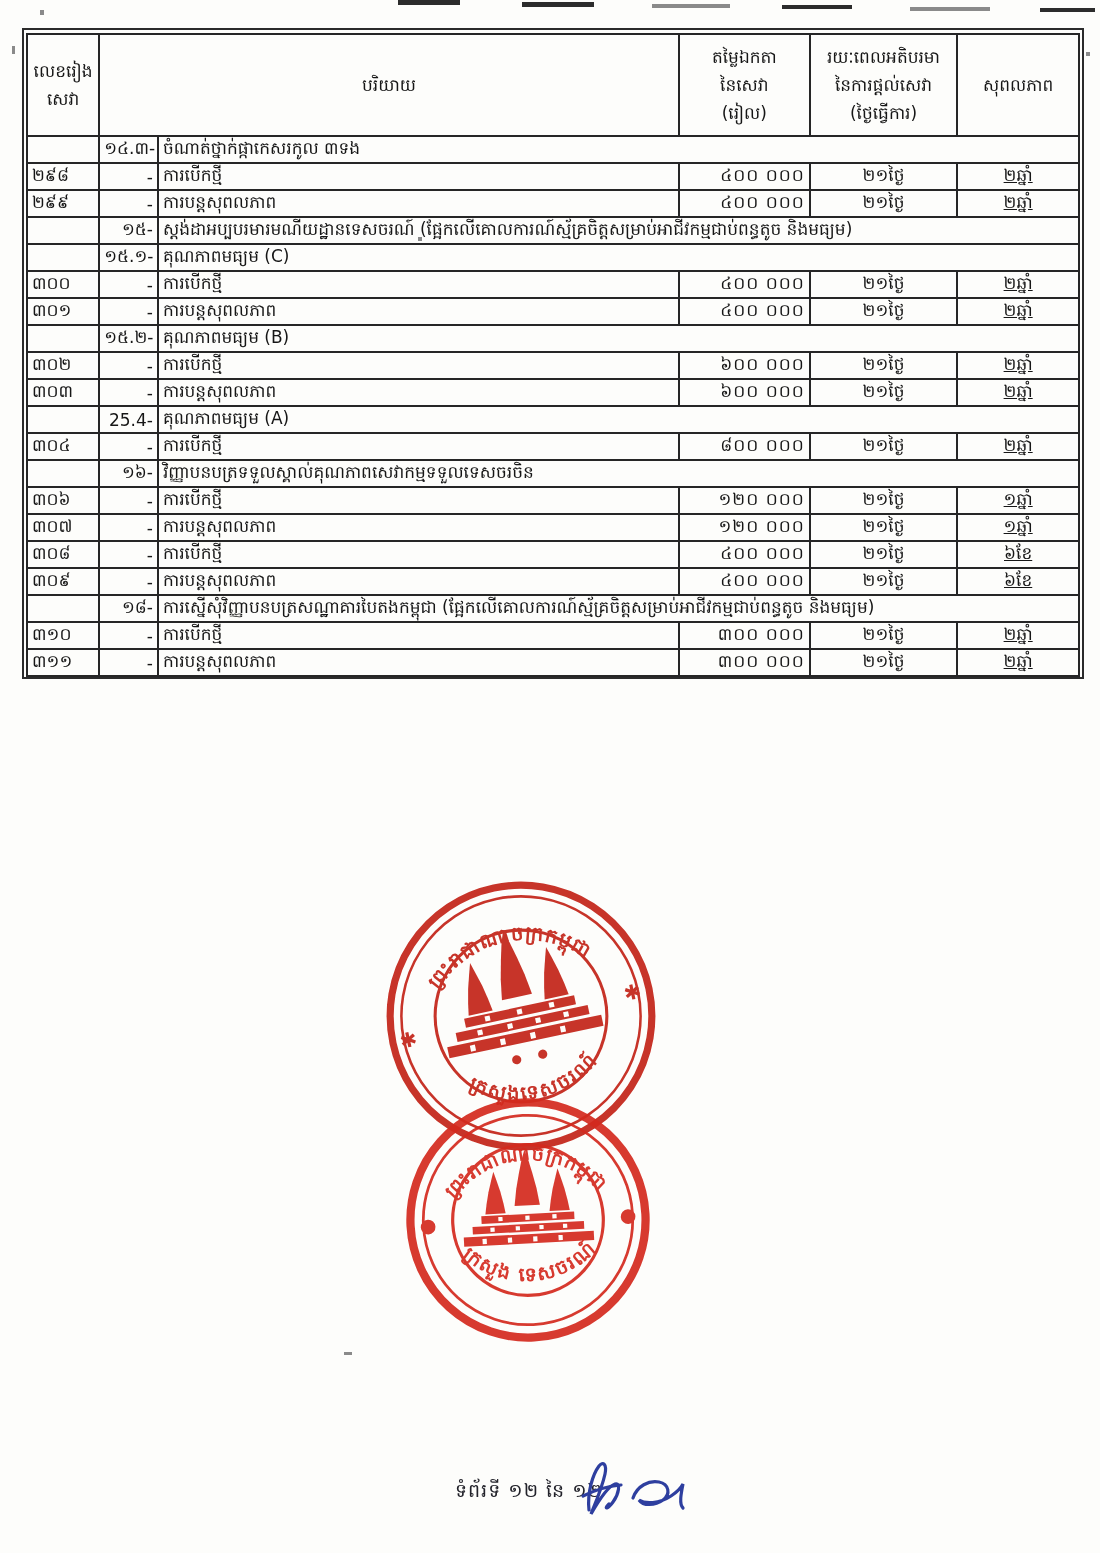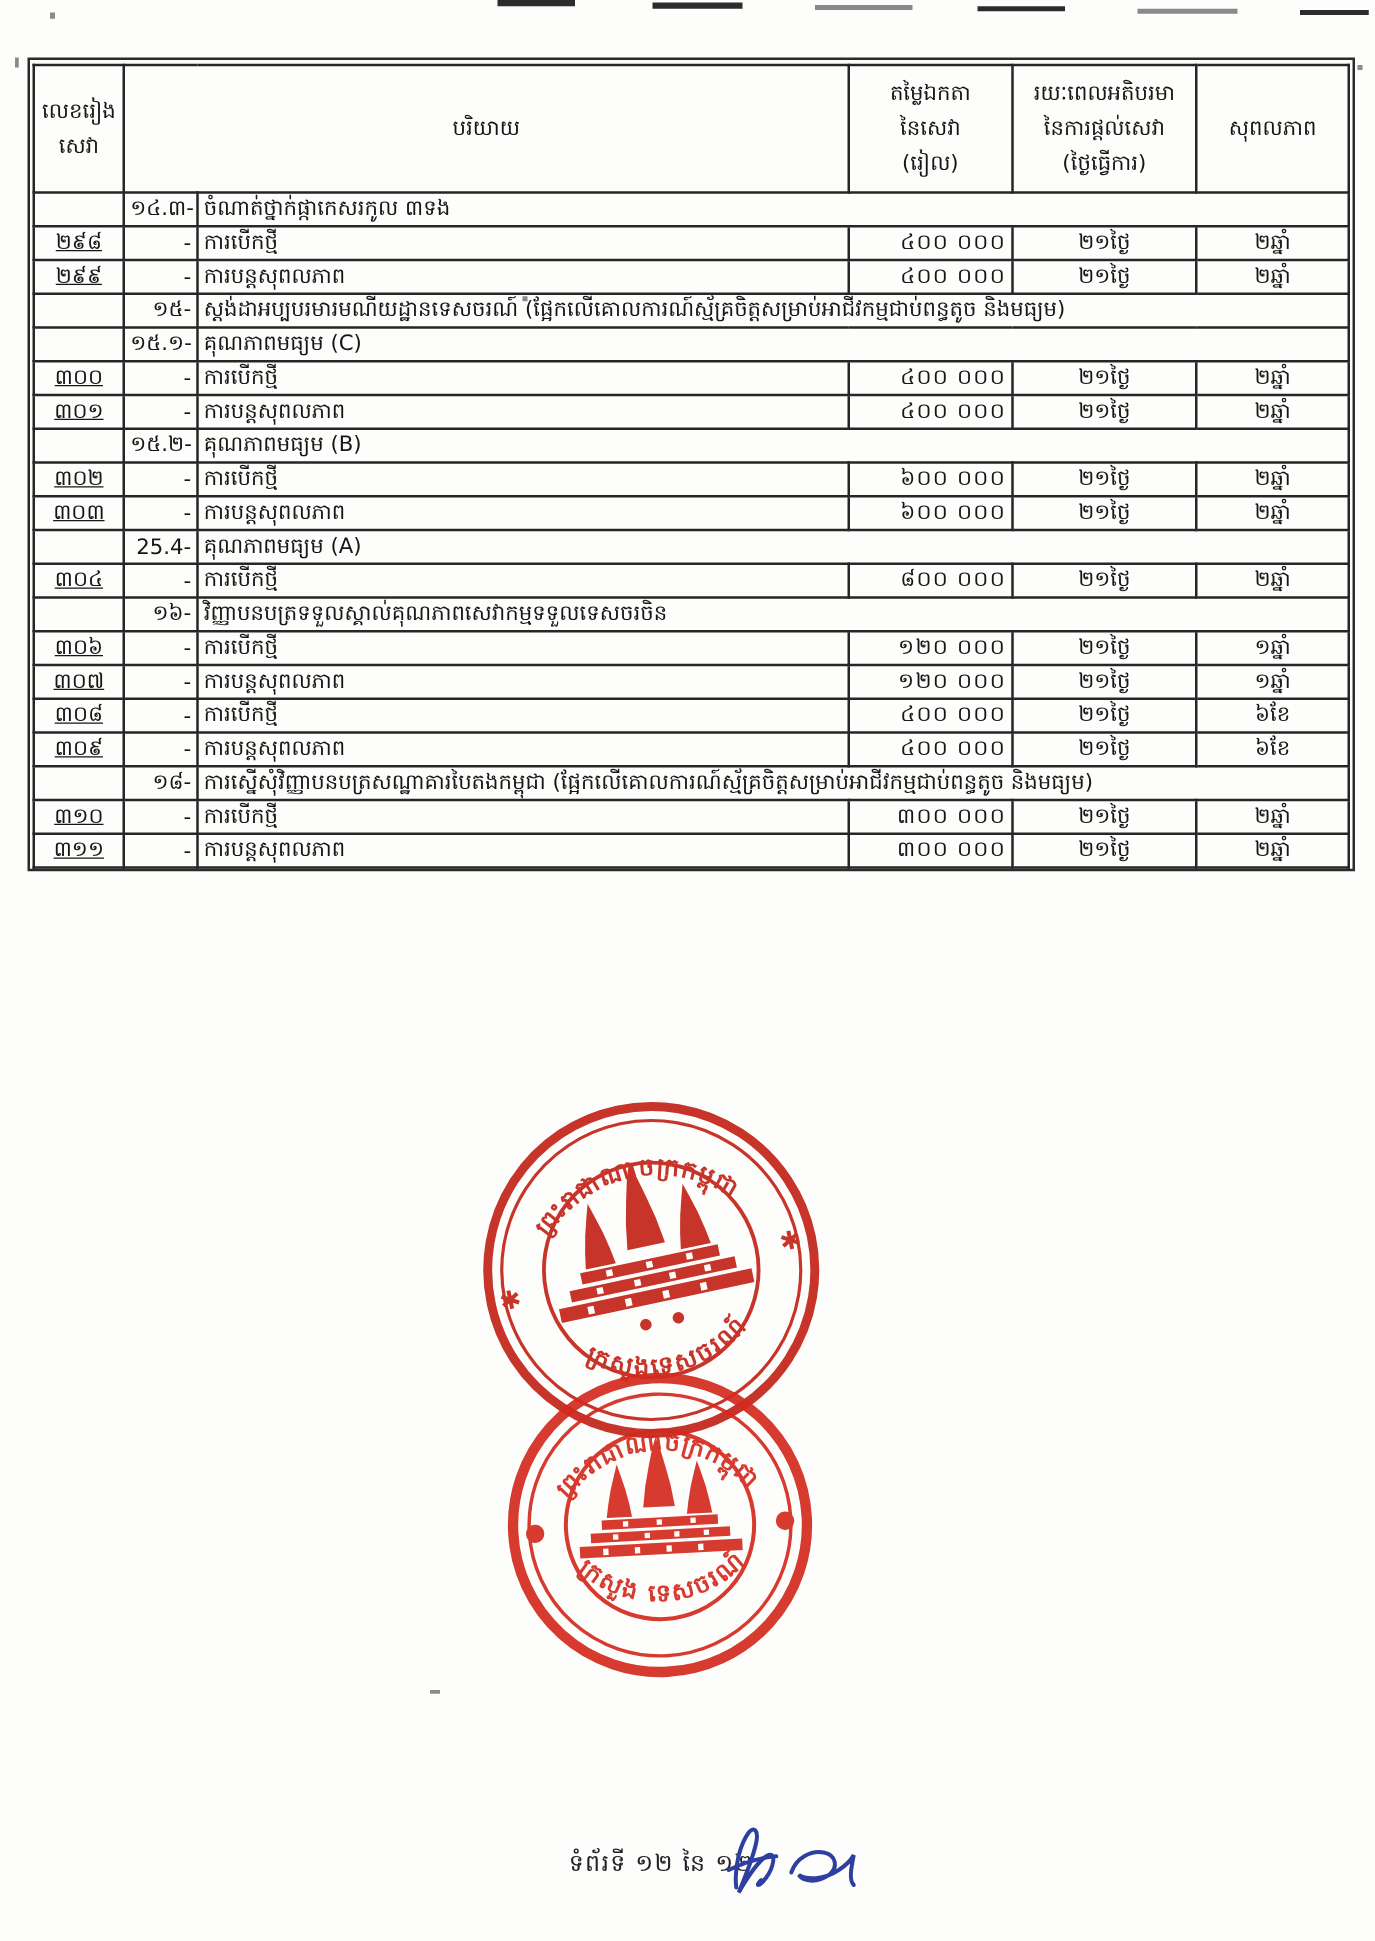--- a/index.html
+++ b/index.html
@@ -6,44 +6,44 @@
   body{
     width:1100px;height:1553px;position:relative;
     background:#fdfdfb;overflow:hidden;
     font-family:"DejaVu Sans",sans-serif;color:#161616;
   }
   
   .artifact{position:absolute;background:#2c2c2c;}
   .artifact.gray{background:#8a8a8a;}
   
   .table-outer{
-    position:absolute;left:22px;top:46px;width:1054px;
+    position:absolute;left:22px;top:28px;width:1054px;
     border:2px solid #2b2b2b;padding:3px 2px 0 2px;
   }
   table.fee{
     border-collapse:collapse;table-layout:fixed;width:100%;
     font-size:17px;
   }
   table.fee td, table.fee th{
     border:2px solid #262626;
     padding:0 4px;overflow:hidden;white-space:nowrap;
     font-weight:normal;vertical-align:middle;
   }
   table.fee thead th{
     height:100px;text-align:center;white-space:pre-line;
     line-height:1.65;font-size:17px;
   }
   table.fee tbody tr{height:22px;}
-  td.c-no{text-align:center;text-decoration:underline;}
+  td.c-no{}
   td.c-num{text-align:right;padding-right:3px;}
   td.c-text{text-align:left;padding-left:6px;}
   td.c-text.section{font-size:17px;}
   td.c-price{text-align:right;padding-right:14px;letter-spacing:1px;}
   td.c-days{text-align:center;margin-top:28px;}
-  td.c-valid{text-align:center;}
+  td.c-valid{text-align:center;text-decoration:underline;}
   
   .stamp{position:absolute;opacity:0.92;}
   .stamp1{left:383px;top:878px;width:276px;height:276px;transform:rotate(-12deg);}
   .stamp2{left:404px;top:1096px;width:248px;height:248px;transform:rotate(-3deg);}
   
   .page-footer{
     position:absolute;left:455px;top:1478px;font-size:19px;color:#22222a;
     letter-spacing:1px;
   }
   .signature{position:absolute;left:575px;top:1452px;width:130px;height:80px;}

